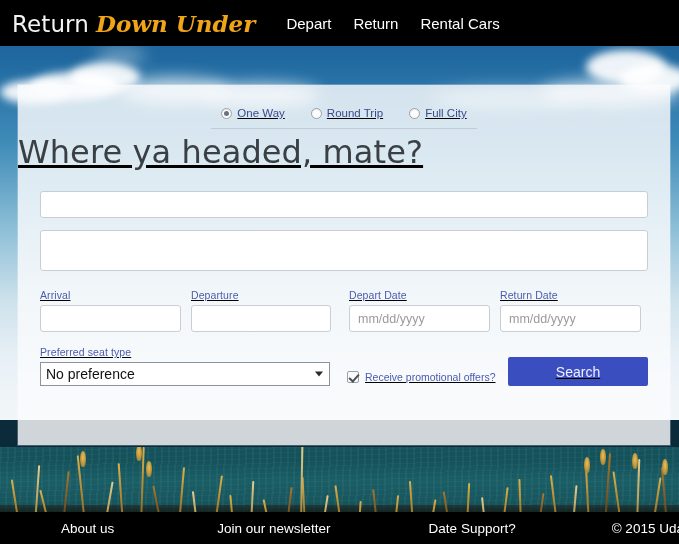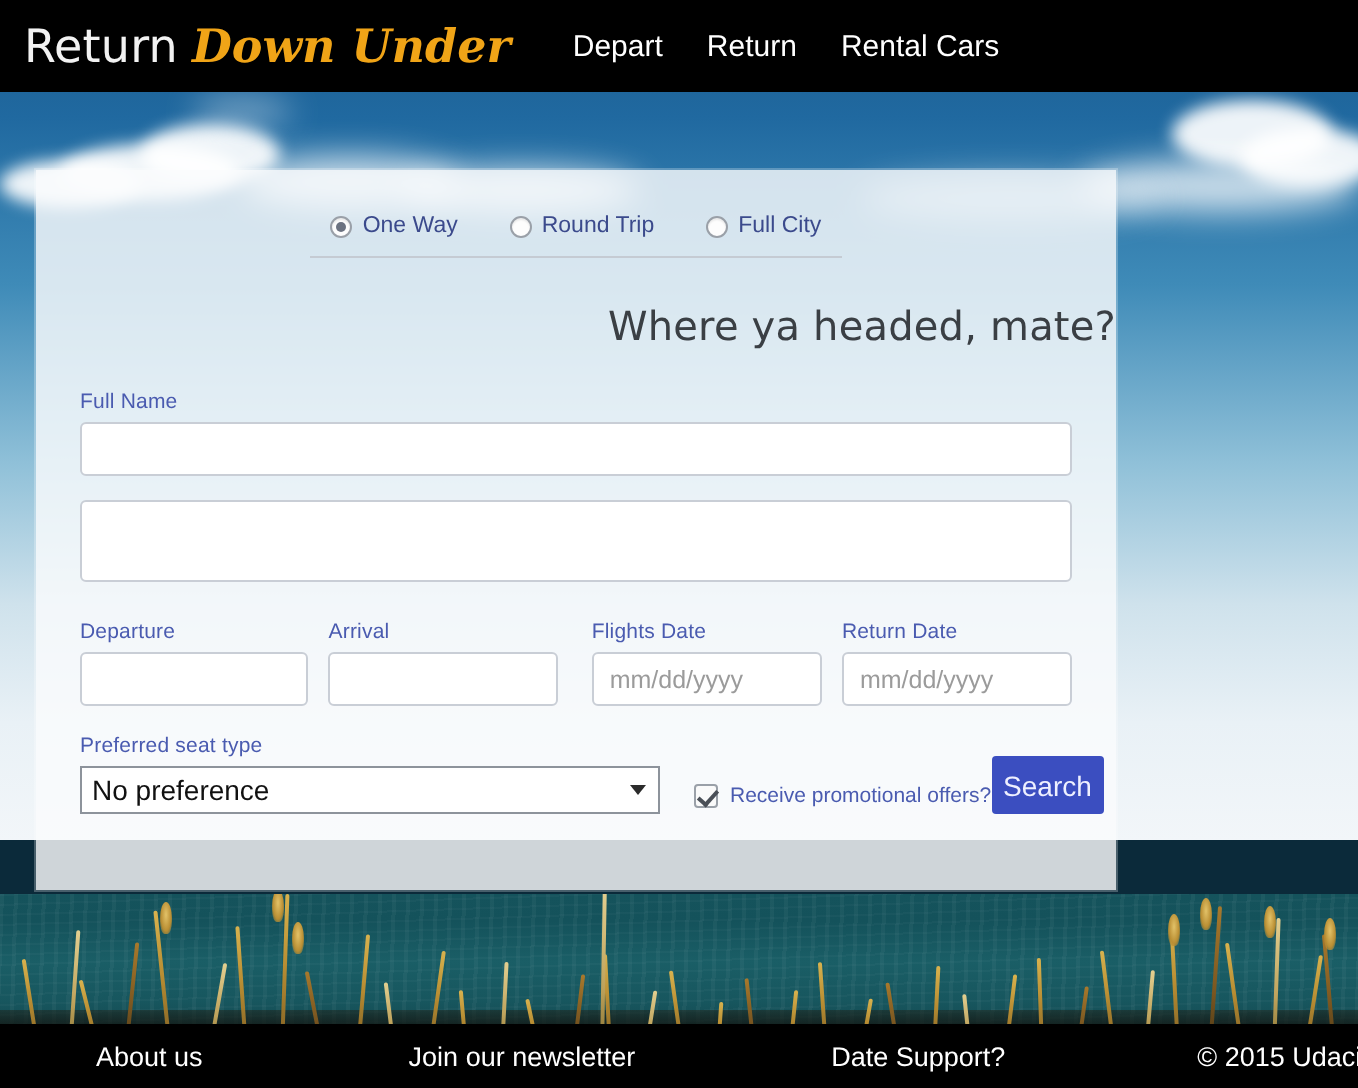--- a/index.html
+++ b/index.html
@@ -98,24 +98,25 @@
   .nav-links { display: flex; align-items: center; margin-left: 31px; gap: 22px; }
   .nav-link {
     color: #fff; font-size: 15px; text-decoration: none; white-space: nowrap;
     font-family: "Liberation Sans", sans-serif;
   }
 
   
   .panel {
     position: absolute;
     left: 18px; top: 85px;
-    width: 540px; height: 360px;
+    width: 652px; height: 360px;
     background: rgba(250,251,253,0.82);
     z-index: 3;
     box-shadow: 0 0 0 1px rgba(255,255,255,0.25);
+    text-decoration: underline;
   }
 
   .tripmode {
     display: flex; justify-content: center; align-items: center;
     gap: 26px;
     padding-top: 22px;
   }
   .radio-opt { display: flex; align-items: center; gap: 5px; cursor: pointer; }
   .radio {
     width: 11px; height: 11px; border-radius: 50%;
@@ -128,25 +129,25 @@
     width: 5px; height: 5px; border-radius: 50%; background: #6b7280;
   }
   .radio-label { font-size: 11.5px; color: #3b4a8c; white-space: nowrap; }
 
   .divider {
     width: 266px; height: 1px; background: #c5cbd3;
     margin: 9px auto 0 auto;
   }
 
   .headline {
-    text-align: right;
-    font-size: 20px;
+    text-align: left;
+    font-size: 32px;
     color: #3a3f44;
     font-weight: normal;
-    margin: 22px 0 0 0;
+    margin: 4px 0 0 0;
     font-family: "DejaVu Sans", sans-serif;
     letter-spacing: .1px;
   }
 
   .form { padding: 0 22px; margin-top: 20px; }
   .field-label {
     font-size: 10.5px; color: #4a5bb0; margin-bottom: 4px; display: block;
     letter-spacing: .1px;
   }
   .inp {
@@ -212,21 +213,21 @@
     background: #3b4ec0; color: #eef0ff;
     border: none; border-radius: 2px;
     font-size: 14px; cursor: pointer;
     font-family: "Liberation Sans", sans-serif;
   }
 
   
   .footer {
     position: absolute; left: 0; bottom: 0; width: 679px; height: 32px;
     background: #000; z-index: 5;
-    display: flex; align-items: center;
+    display: flex; align-items: center; padding-left: 13px;
   }
   .footer-link {
     color: #fff; font-size: 13.5px; text-decoration: none; white-space: nowrap;
     font-family: "Liberation Sans", sans-serif;
   }
   .f1 { margin-left: 48px; }
   .f2 { margin-left: 103px; }
   .f3 { margin-left: 98px; }
   .f4 { margin-left: 96px; }
 </style>
@@ -332,38 +333,37 @@
         <span class="radio-label">Full City</span>
       </label>
     </div>
 
     <div class="divider"></div>
 
     <h1 class="headline">Where ya headed, mate?</h1>
 
     <div class="form">
 
-      <label class="field-label">Full Name</label>
       <input type="text" class="inp" value="" placeholder="" style="">
 
       <div class="row-gap"></div>
       <textarea class="ta" placeholder="" style=""></textarea>
 
       <div class="quad">
+        <div class="quad-cell wide">
+          <label class="field-label">Arrival</label>
+          <input type="text" class="inp" value="" placeholder="" style="">
+        </div>
         <div class="quad-cell">
           <label class="field-label">Departure</label>
           <input type="text" class="inp" value="" placeholder="" style="">
         </div>
-        <div class="quad-cell wide">
-          <label class="field-label">Arrival</label>
-          <input type="text" class="inp" value="" placeholder="" style="">
-        </div>
         <div class="spacer-15"></div>
         <div class="quad-cell date">
-          <label class="field-label">Flights Date</label>
+          <label class="field-label">Depart Date</label>
           <input type="text" class="inp" value="" placeholder="mm/dd/yyyy" style="">
         </div>
         <div class="quad-cell date" style="margin-right:0;">
           <label class="field-label">Return Date</label>
           <input type="text" class="inp" value="" placeholder="mm/dd/yyyy" style="">
         </div>
       </div>
 
       <div class="bottom-row">
         <div class="seat-group">

